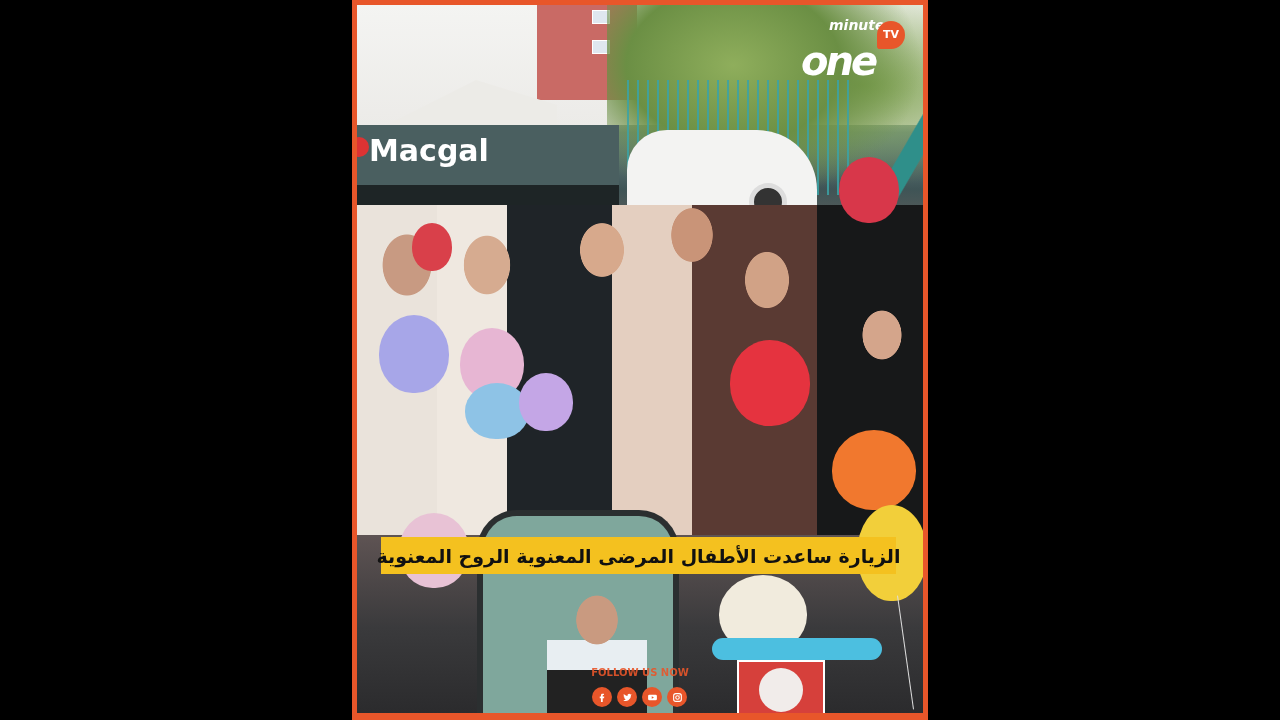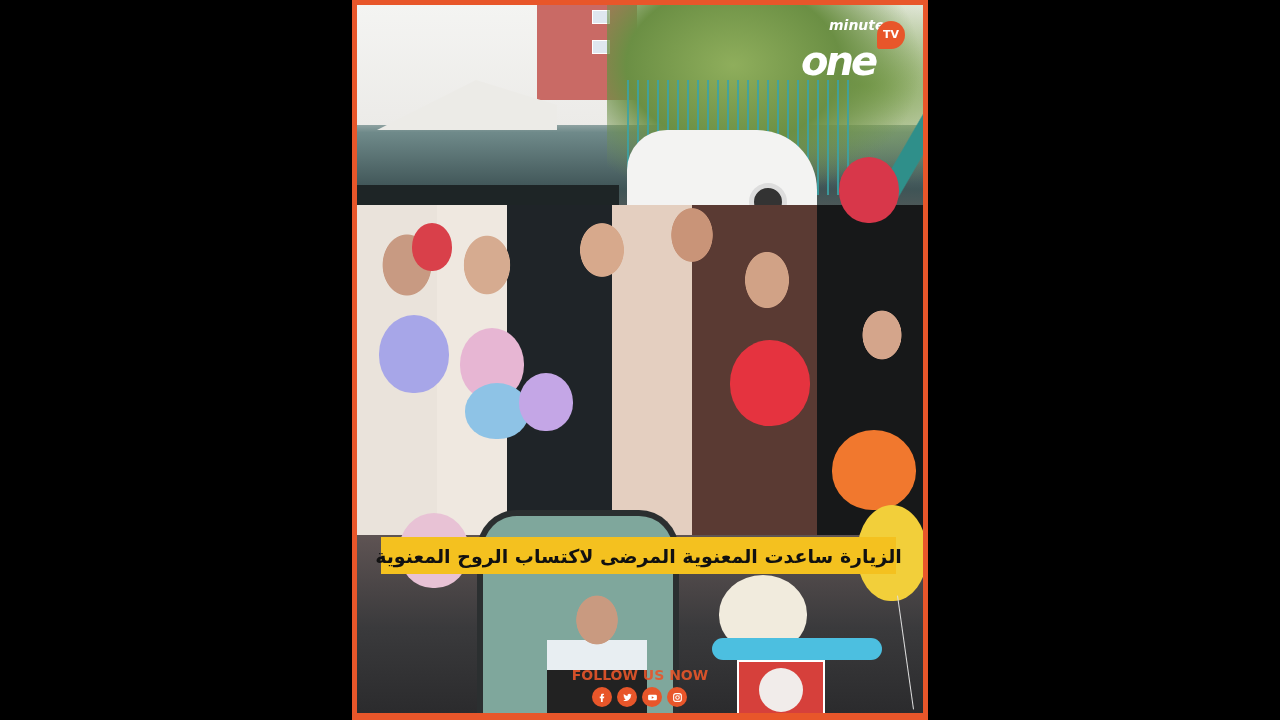--- a/index.html
+++ b/index.html
@@ -44,21 +44,21 @@
 
   
   .logo { position:absolute; right:14px; top:12px; width:108px; height:55px; }
   .logo-minute { position:absolute; left:28px; top:0; color:#fff; font-style:italic; font-weight:bold; font-size:14px; font-family:"DejaVu Sans", sans-serif; }
   .logo-one { position:absolute; left:0; top:24px; color:#fff; font-weight:bold; font-size:40px; font-style:italic; letter-spacing:-3px; font-family:"DejaVu Sans", sans-serif; line-height:1; }
   .logo-tv { position:absolute; left:76px; top:4px; width:28px; height:28px; border-radius:50% 50% 50% 10%; background:#e8562a; color:#fff; font-size:11px; font-weight:bold; text-align:center; line-height:28px; }
 
   .caption { position:absolute; left:24px; top:532px; width:515px; height:37px; background:#f4c11f; display:flex; align-items:center; justify-content:center; box-sizing:border-box; }
   .caption-text { direction:rtl; font-family:"DejaVu Sans", sans-serif; font-weight:bold; font-size:19px; color:#111; white-space:nowrap; }
 
-  .follow { position:absolute; left:0; right:0; top:662px; text-align:center; color:#e8562a; font-weight:bold; font-size:14px; font-family:"DejaVu Sans", sans-serif; opacity:.9; }
+  .follow { position:absolute; left:0; right:0; top:662px; text-align:center; color:#e8562a; font-weight:bold; font-size:10px; font-family:"DejaVu Sans", sans-serif; opacity:.9; }
   .socials { position:absolute; left:235px; top:682px; display:flex; gap:5px; }
   .social { width:20px; height:20px; border-radius:50%; background:#e8562a; display:flex; align-items:center; justify-content:center; color:#fff; font-size:11px; font-weight:bold; }
   .social svg { width:11px; height:11px; }
 </style>
 </head>
 <body>
 
 <div class="frame">
   <div class="photo">
     <div class="sky"></div>
@@ -67,20 +67,24 @@
       <div class="win" style="left:55px;top:35px"></div>
     </div>
     <div class="trees"></div>
     <div class="roof"></div>
     <div class="fence"></div>
     <div class="car">
         <div class="wheel"></div>
       </div>
     <div class="stairs"></div>
     <div class="rail"></div>
+    <div class="storefront">
+      <div class="store-logo"></div>
+      <div class="store-sign">Macgal</div>
+    </div>
     <div class="storefront-bottom"></div>
     <div class="crowd"></div>
 
     <div class="balloon" style="left:55px;top:218px;width:40px;height:48px;background:#d9404a"></div>
     <div class="balloon" style="left:482px;top:152px;width:60px;height:66px;background:#d8374a"></div>
     <div class="balloon" style="left:22px;top:310px;width:70px;height:78px;background:#a7a6e8"></div>
     <div class="balloon" style="left:103px;top:323px;width:64px;height:72px;background:#e7b6d3"></div>
     <div class="balloon" style="left:108px;top:378px;width:64px;height:56px;background:#8ec3e6"></div>
     <div class="balloon" style="left:162px;top:368px;width:54px;height:58px;background:#c4a6e6"></div>
     <div class="balloon" style="left:373px;top:335px;width:80px;height:86px;background:#e5333f"></div>
@@ -97,21 +101,21 @@
         <div class="disc"></div>
       </div>
 
     <div class="logo">
       <div class="logo-minute">minute</div>
       <div class="logo-one">one</div>
       <div class="logo-tv">TV</div>
     </div>
 
     <div class="caption">
-      <span class="caption-text">الزيارة ساعدت المعنوية المرضى لاكتساب الروح المعنوية</span>
+      <span class="caption-text">الزيارة ساعدت الأطفال المرضى المعنوية الروح المعنوية</span>
     </div>
 
     <div class="follow">FOLLOW US NOW</div>
     <div class="socials">
       <div class="social">
         <svg viewBox="0 0 10 10">
             <path d="M6 1.5H5C4 1.5 3.6 2.1 3.6 3v1.2H2.5v1.5h1.1V9h1.6V5.7h1.2l.2-1.5H5.2V3.3c0-.4.2-.5.5-.5H6.3V1.5z" fill="#fff"></path>
           </svg>
       </div>
       <div class="social">

